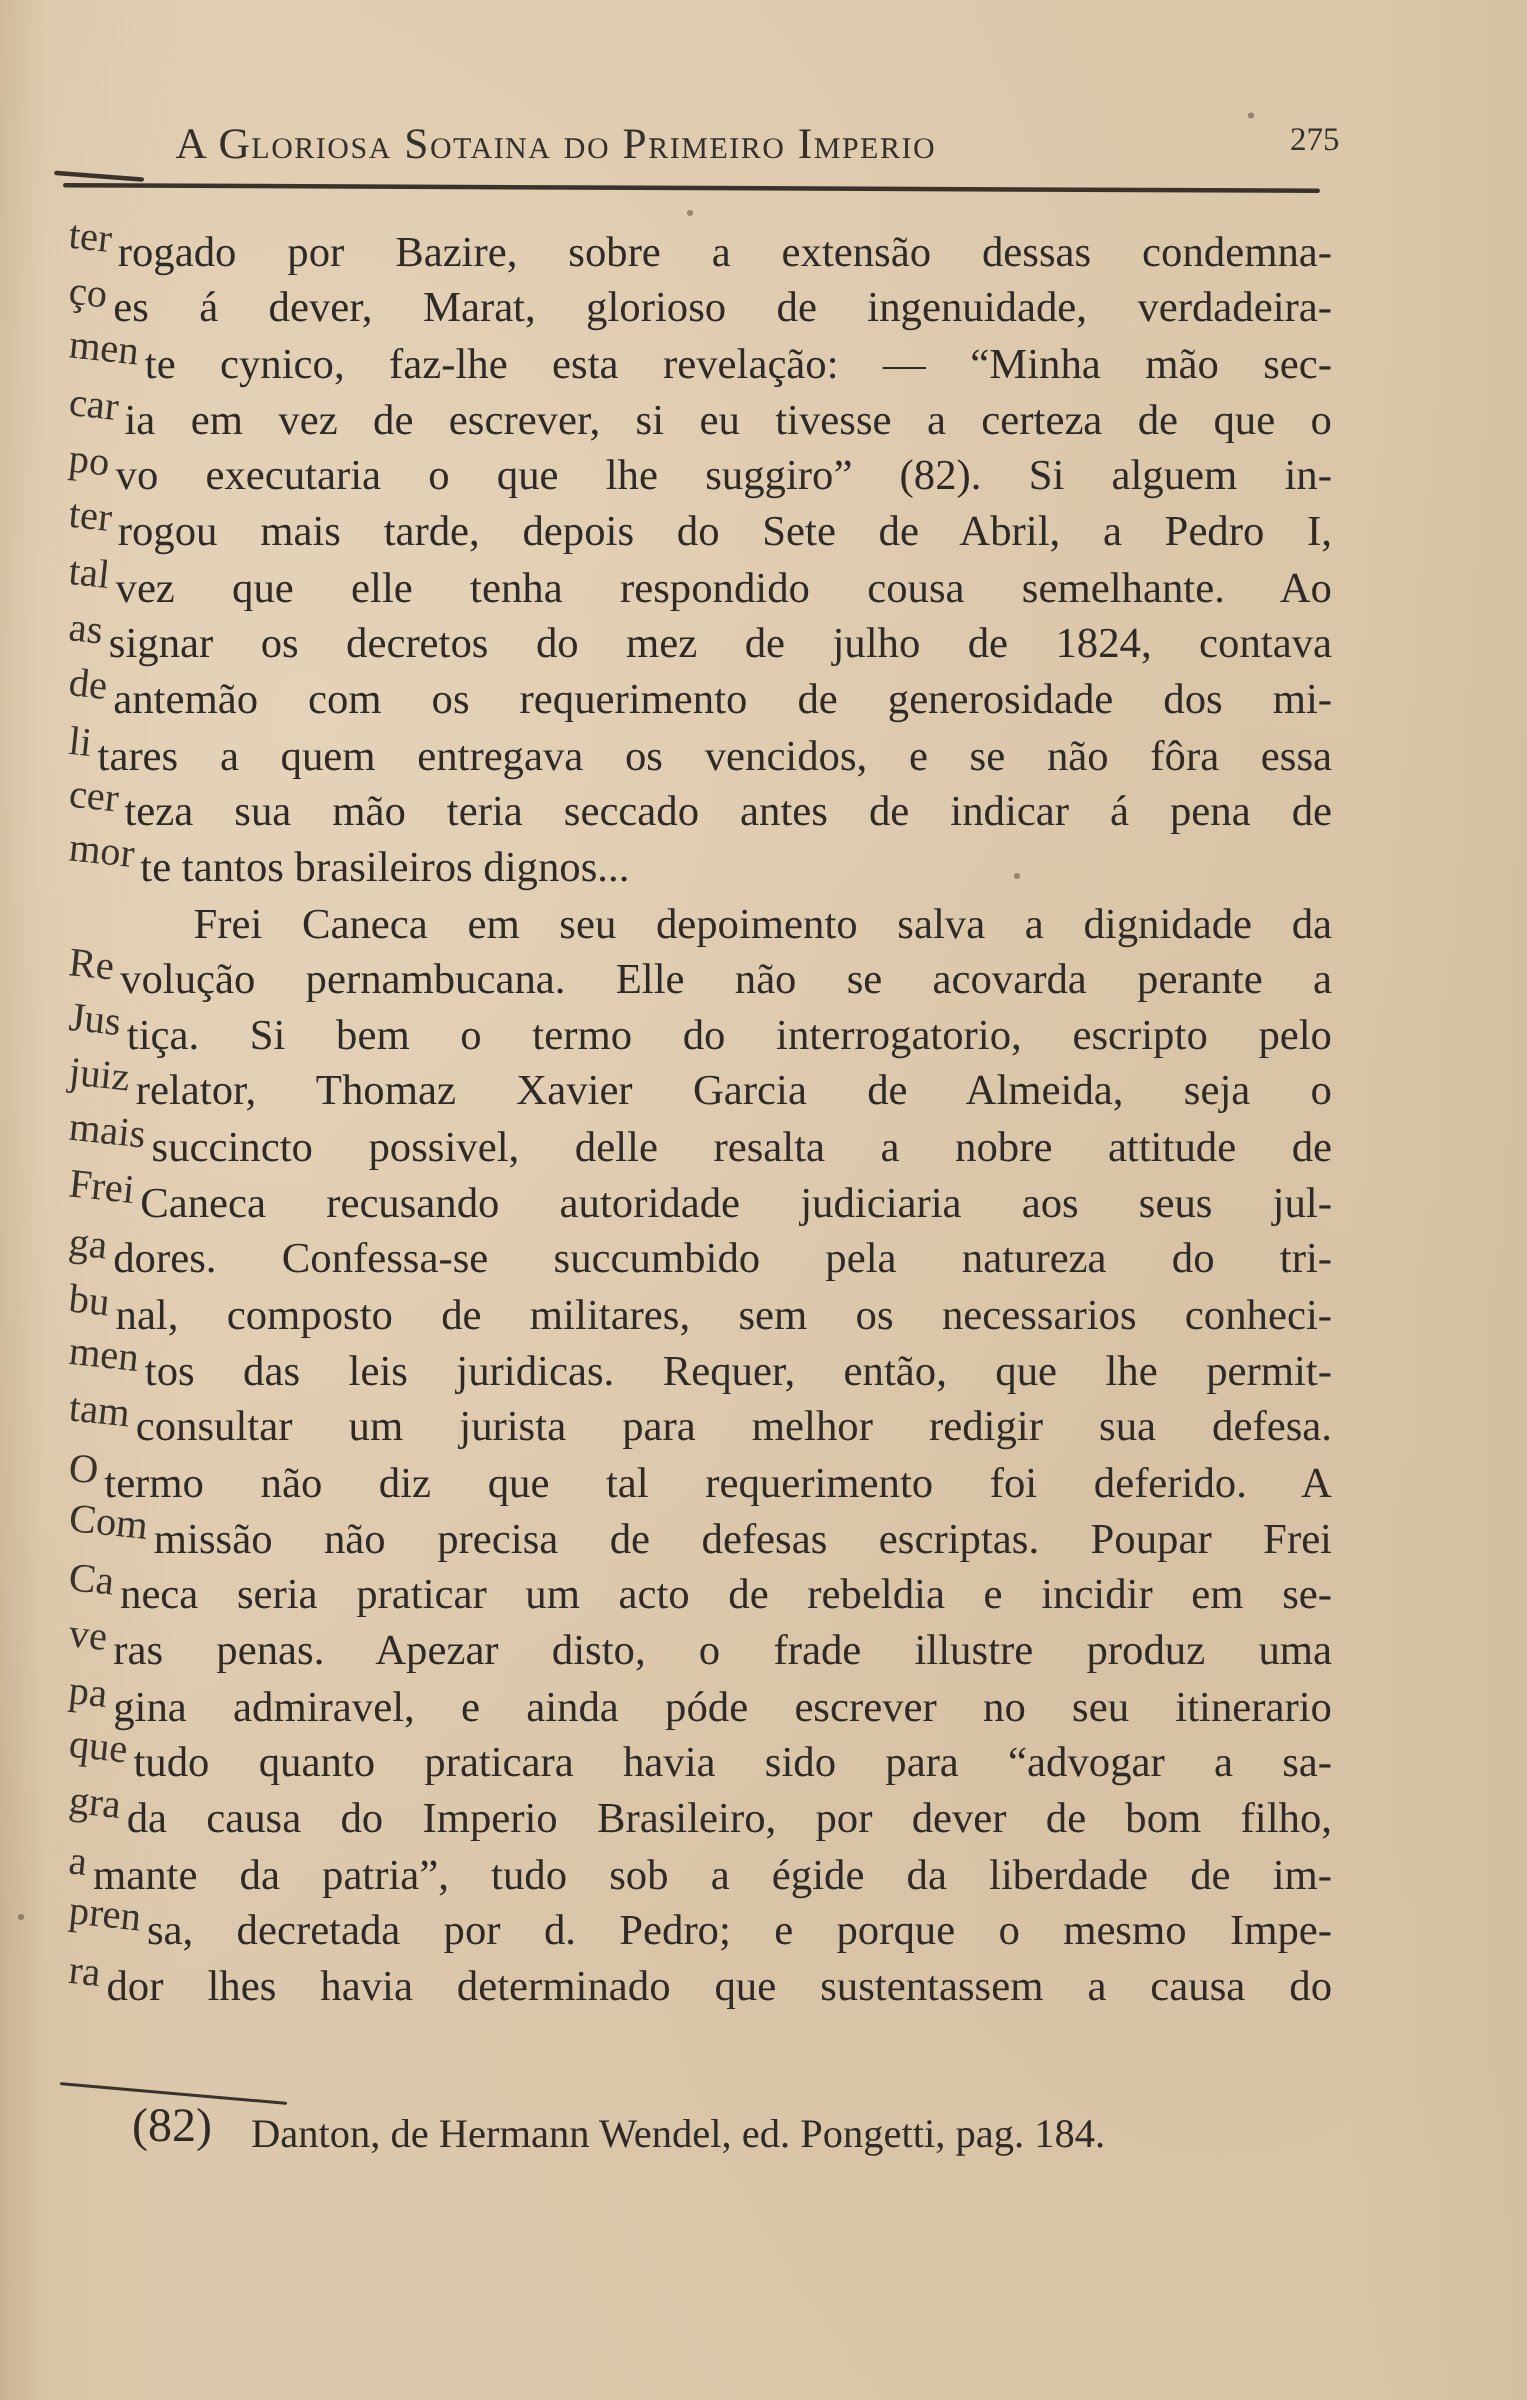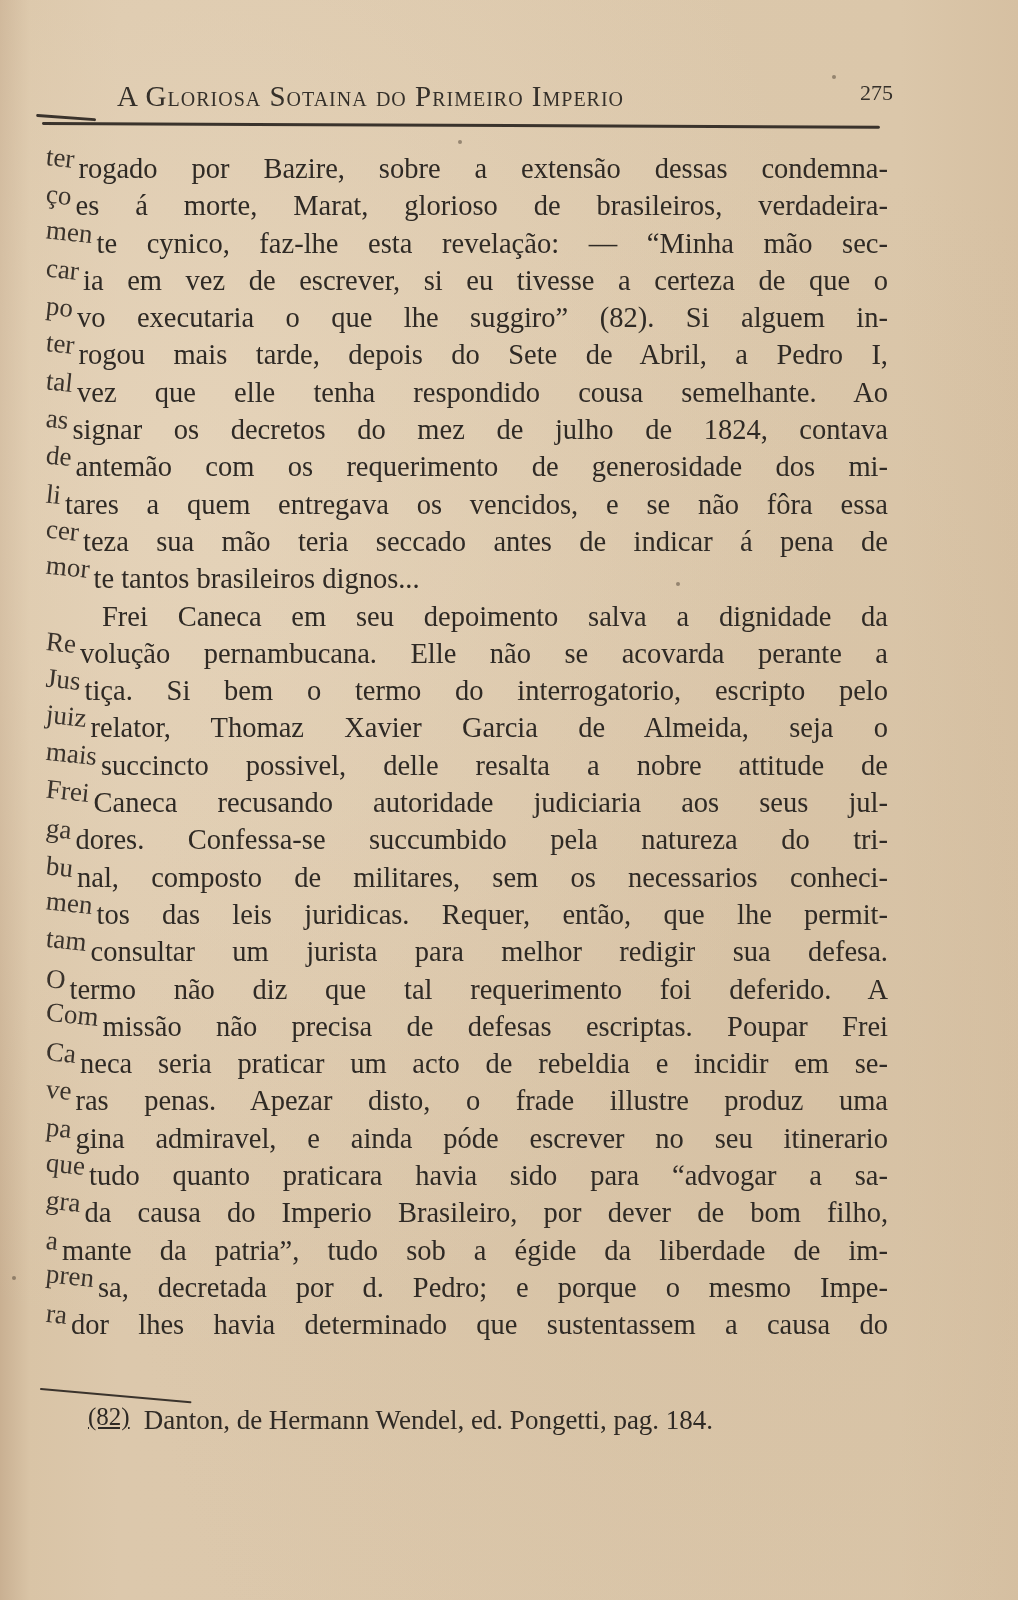--- a/index.html
+++ b/index.html
@@ -99,20 +99,21 @@
     .line .rest {
       flex: 1;
       text-align: justify;
       text-align-last: justify;
     }
     .line.last .rest {
       text-align-last: left;
     }
     .line.indent .rest {
       padding-left: 0;
+      margin-left: 27px;
     }
     .line .spacer-indent {
       display: inline-block;
       width: 58px;
     }
     .footnote-rule {
       position: absolute;
       left: 40px;
       top: 1388px;
       width: 152px;
@@ -126,25 +127,24 @@
       position: absolute;
       left: 88px;
       top: 1402px;
       width: 800px;
       font-size: 27px;
       line-height: 36px;
       color: #2f2a25;
       white-space: nowrap;
     }
     .footnote .fn-num {
-      font-size: 25px;
-      margin-right: 14px;
+      font-size: 32px;
+      margin-right: 26px;
       display: inline-block;
       transform: translateY(-4px);
-      text-decoration: underline;
     }
     .footnote .fn-title {
     }
     .speck {
       position: absolute;
       width: 4px;
       height: 4px;
       border-radius: 50%;
       background: #5a4c3e;
       opacity: 0.55;
@@ -161,21 +161,21 @@
   </div>
   <div class="head-rule"></div>
 
   <div class="body-text">
     <div class="line">
         <span class="lead">ter</span>
         <span class="rest">rogado por Bazire, sobre a extensão dessas condemna-</span>
       </div>
     <div class="line">
         <span class="lead">ço</span>
-        <span class="rest">es á morte, Marat, glorioso de brasileiros, verdadeira-</span>
+        <span class="rest">es á dever, Marat, glorioso de ingenuidade, verdadeira-</span>
       </div>
     <div class="line">
         <span class="lead">men</span>
         <span class="rest">te cynico, faz-lhe esta revelação: — “Minha mão sec-</span>
       </div>
     <div class="line">
         <span class="lead">car</span>
         <span class="rest">ia em vez de escrever, si eu tivesse a certeza de que o</span>
       </div>
     <div class="line">

